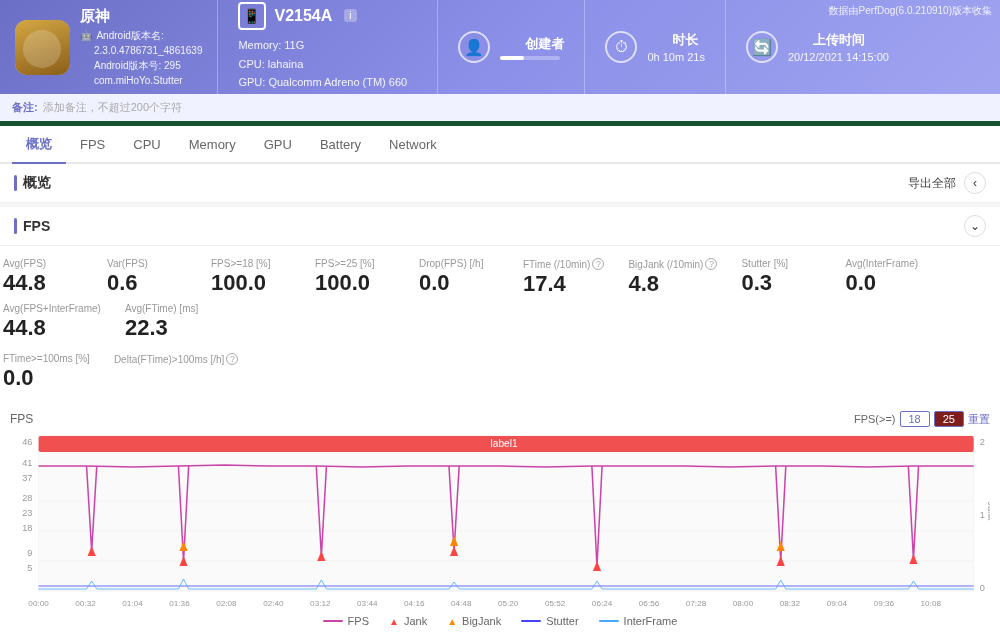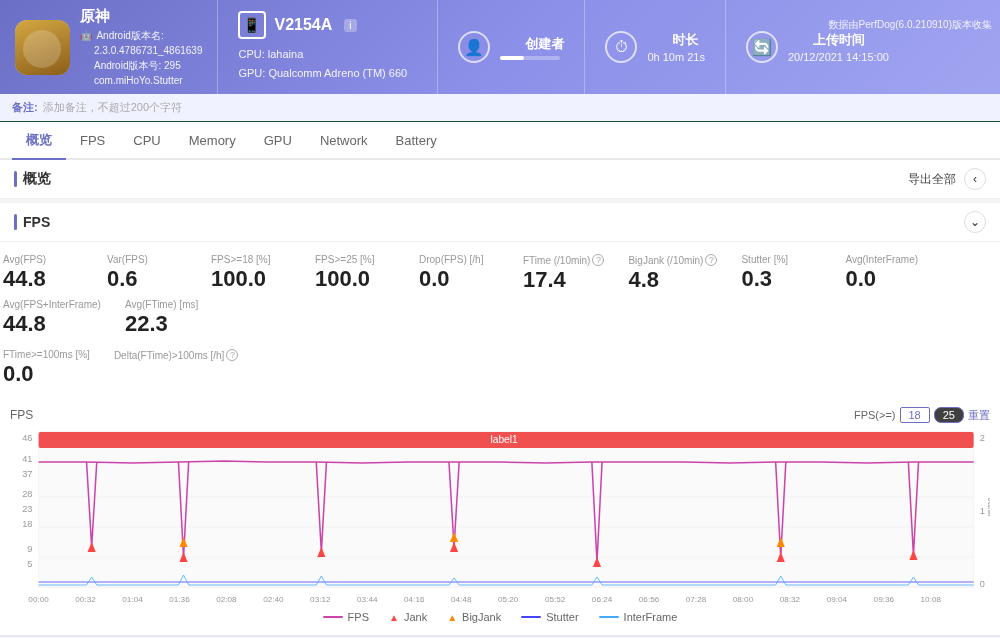--- a/index.html
+++ b/index.html
@@ -27,21 +27,21 @@
     .stat-icon { width: 32px; height: 32px; border: 2px solid rgba(255,255,255,0.7); border-radius: 50%; display: flex; align-items: center; justify-content: center; font-size: 16px; flex-shrink: 0; }
     .stat-text { }
     .stat-label { font-size: 13px; font-weight: bold; margin-bottom: 2px; margin-left: 25px; }
     .stat-value { font-size: 11px; opacity: 0.9; }
     .stat-bar { width: 60px; height: 4px; background: rgba(255,255,255,0.3); border-radius: 2px; margin-top: 3px; }
     .stat-bar-fill { width: 40%; height: 100%; background: white; border-radius: 2px; }
 
     .data-source { position: absolute; top: 4px; right: 8px; font-size: 10px; color: rgba(255,255,255,0.8); }
 
     
-    .notes-bar { background: #f0f2ff; padding: 6px 12px; font-size: 11px; color: #666; border-bottom: 1px solid #14532d; display: flex; align-items: center; gap: 5px; }
+    .notes-bar { background: #f0f2ff; padding: 6px 12px; font-size: 11px; color: #666; border-bottom: 5px solid #14532d; display: flex; align-items: center; gap: 5px; }
     .notes-label { color: #6b6fc5; font-weight: bold; }
     .notes-input-hint { color: #aaa; }
 
     
     .tab-nav { background: white; display: flex; align-items: center; padding: 0 12px; border-bottom: 2px solid #e8e8e8; height: 38px; }
     .tab-item { padding: 0 14px; height: 38px; display: flex; align-items: center; font-size: 13px; color: #666; cursor: pointer; border-bottom: 2px solid transparent; margin-bottom: -2px; }
     .tab-item.active { color: #6b6fc5; border-bottom-color: #6b6fc5; font-weight: bold; }
 
     
     .main-content { background: #f5f5f5; height: calc(638px - 95px - 28px - 38px); overflow-y: auto; }
@@ -66,40 +66,40 @@
     .metric-label { font-size: 10px; color: #999; margin-bottom: 3px; white-space: nowrap; display: flex; align-items: center; gap: 2px; }
     .metric-value { font-size: 22px; font-weight: bold; color: #222; line-height: 1; }
     .info-icon { width: 12px; height: 12px; border: 1px solid #aaa; border-radius: 50%; display: inline-flex; align-items: center; justify-content: center; font-size: 9px; color: #aaa; cursor: pointer; flex-shrink: 0; }
 
     
     .chart-container { padding: 8px 10px; position: relative; }
     .chart-header { display: flex; align-items: center; justify-content: space-between; margin-bottom: 4px; }
     .chart-title { font-size: 12px; color: #666; }
     .fps-controls { display: flex; align-items: center; gap: 4px; font-size: 11px; color: #666; }
     .fps-badge { border: 1px solid #6b6fc5; color: #6b6fc5; padding: 1px 8px; border-radius: 2px; cursor: pointer; }
-    .fps-badge.active-badge { background: #404040; color: white; border-radius: 7px; }
+    .fps-badge.active-badge { background: #7f1d1d; color: white; }
     .reset-btn { color: #6b6fc5; cursor: pointer; font-size: 11px; }
 
     .chart-wrapper { position: relative; height: 180px; }
     svg.chart-svg { width: 100%; height: 100%; }
 
     
     .chart-legend { display: flex; justify-content: center; gap: 20px; padding: 4px 0; }
     .legend-item { display: flex; align-items: center; gap: 5px; font-size: 11px; color: #666; }
     .legend-dot { width: 20px; height: 2px; border-radius: 1px; }
 
     
     .timeline-bar { background: #e8e8f0; height: 8px; display: flex; align-items: center; padding: 0 2px; }
   </style>
 </head>
 <body>
 
 <div style="position:relative; width:1000px; height:638px; overflow:hidden;">
 
-  <div class="data-source" style="position:absolute; top:18px; right:8px; z-index:10; font-size:10px; color:rgba(255,255,255,0.85);">数据由PerfDog(6.0.210910)版本收集</div>
+  <div class="data-source" style="position:absolute; top:4px; right:8px; z-index:10; font-size:10px; color:rgba(255,255,255,0.85);">数据由PerfDog(6.0.210910)版本收集</div>
 
   <div class="header" style="position:relative;">
 
     <div class="header-app">
       <div class="app-icon">
         <div class="app-icon-inner"></div>
       </div>
       <div class="app-info">
         <div class="app-name">原神</div>
         <div class="app-detail">
@@ -114,20 +114,21 @@
       </div>
     </div>
 
     <div class="header-device">
       <div class="device-top">
         <div class="device-icon">📱</div>
         <span class="device-name">V2154A</span>
         <span class="device-info-tag">i</span>
       </div>
       <div class="device-specs">
+        <div>Memory: 11G</div>
         <div>CPU: lahaina</div>
         <div>GPU: Qualcomm Adreno (TM) 660</div>
       </div>
     </div>
 
     <div class="stat-item">
       <div class="stat-icon">👤</div>
       <div class="stat-text">
         <div class="stat-label">创建者</div>
         <div class="stat-bar">
@@ -157,22 +158,22 @@
     <span class="notes-label">备注:</span>
     <span class="notes-input-hint">添加备注，不超过200个字符</span>
   </div>
 
   <div class="tab-nav">
     <div class="tab-item active">概览</div>
     <div class="tab-item">FPS</div>
     <div class="tab-item">CPU</div>
     <div class="tab-item">Memory</div>
     <div class="tab-item">GPU</div>
+    <div class="tab-item">Battery</div>
     <div class="tab-item">Network</div>
-    <div class="tab-item">Battery</div>
   </div>
 
   <div class="main-content">
 
     <div class="section">
       <div class="section-header">
         <div class="section-title">概览</div>
         <div style="display:flex; align-items:center; gap:8px;">
           <span class="export-btn">导出全部</span>
           <div class="expand-btn">‹</div>

